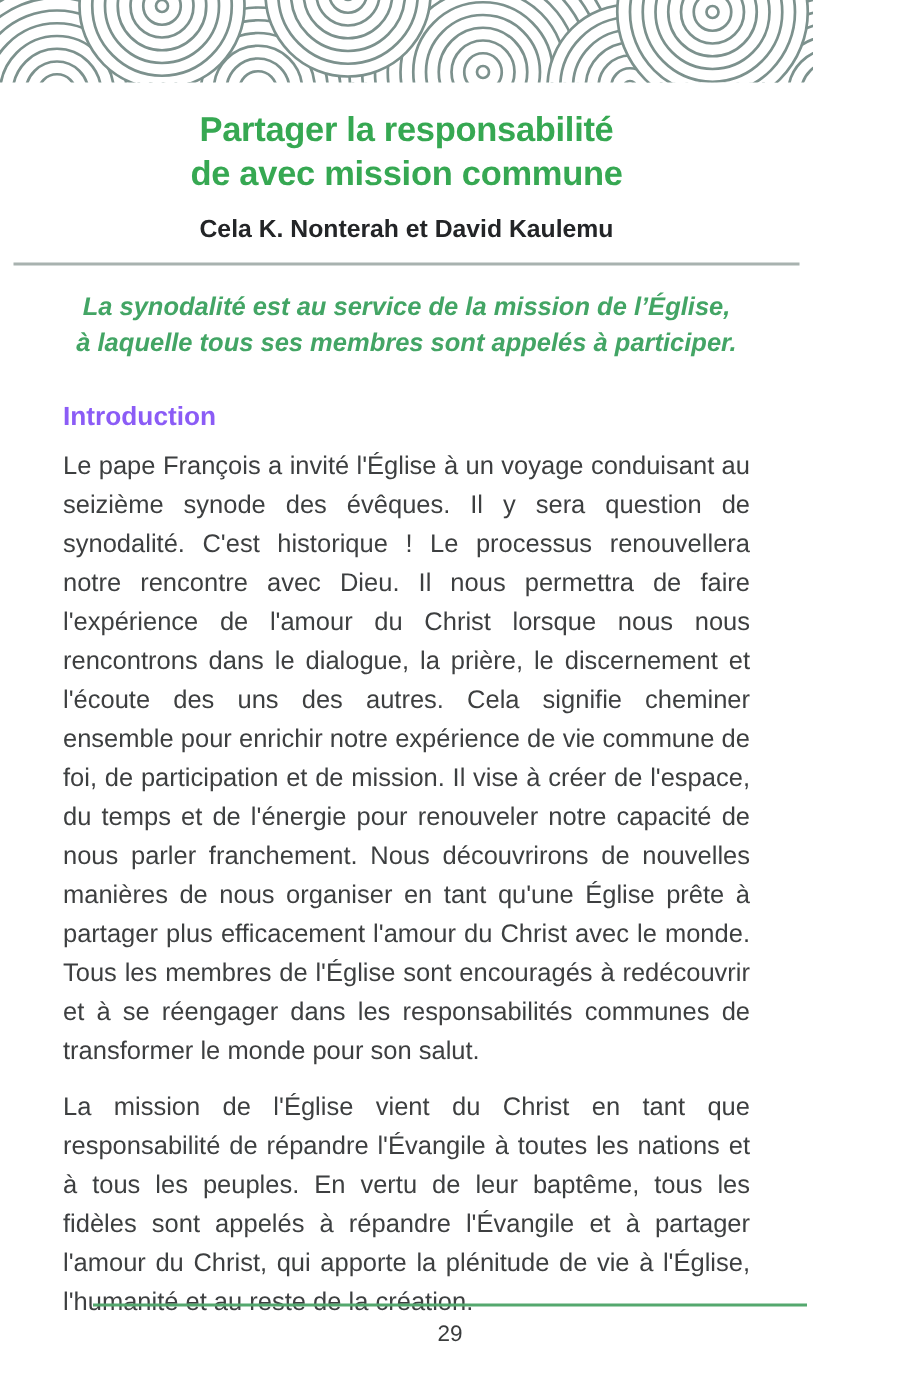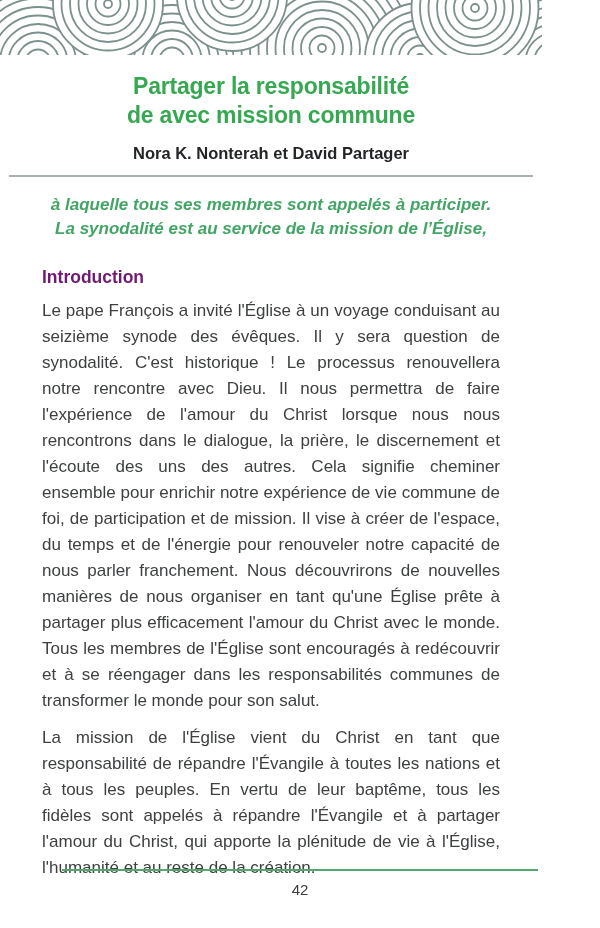--- a/index.html
+++ b/index.html
@@ -43,21 +43,21 @@
     font-size:17px;
     line-height:24px;
     color:#43a565;
   }
   .epigraph span{display:block;}
   .section-heading{
     margin:26px 42px 0;
     font-size:17.5px;
     line-height:20px;
     font-weight:700;
-    color:#701a75;
+    color:#8b5cf6;
   }
   .body-para{
     margin:11px 42px 0;
     font-size:17px;
     line-height:26px;
     color:#3d3f40;
     text-align:justify;
     text-justify:inter-word;
   }
   .section-heading + .body-para{margin-top:11px;}
@@ -191,30 +191,30 @@
         <circle cx="475" cy="8" r="12.5" fill="#ffffff" stroke="#7c918d" stroke-width="1.8"></circle>
         <circle cx="475" cy="8" r="4" fill="#ffffff" stroke="#7c918d" stroke-width="1.8"></circle>
       </g>
     </svg>
 
   <h1 class="title">
     <span>Partager la responsabilité</span>
     <span>de avec mission commune</span>
   </h1>
 
-  <div class="authors">Nora K. Nonterah et David Partager</div>
+  <div class="authors">Cela K. Nonterah et David Kaulemu</div>
 
   <hr class="divider-top">
 
   <div class="epigraph">
+    <span>La synodalité est au service de la mission de l’Église,</span>
     <span>à laquelle tous ses membres sont appelés à participer.</span>
-    <span>La synodalité est au service de la mission de l’Église,</span>
   </div>
 
   <h2 class="section-heading">Introduction</h2>
   <p class="body-para">Le pape François a invité l'Église à un voyage conduisant au seizième synode des évêques. Il y sera question de synodalité. C'est historique ! Le processus renouvellera notre rencontre avec Dieu. Il nous permettra de faire l'expérience de l'amour du Christ lorsque nous nous rencontrons dans le dialogue, la prière, le discernement et l'écoute des uns des autres. Cela signifie cheminer ensemble pour enrichir notre expérience de vie commune de foi, de participation et de mission. Il vise à créer de l'espace, du temps et de l'énergie pour renouveler notre capacité de nous parler franchement. Nous découvrirons de nouvelles manières de nous organiser en tant qu'une Église prête à partager plus efficacement l'amour du Christ avec le monde. Tous les membres de l'Église sont encouragés à redécouvrir et à se réengager dans les responsabilités communes de transformer le monde pour son salut.</p>
 
   <p class="body-para">La mission de l'Église vient du Christ en tant que responsabilité de répandre l'Évangile à toutes les nations et à tous les peuples. En vertu de leur baptême, tous les fidèles sont appelés à répandre l'Évangile et à partager l'amour du Christ, qui apporte la plénitude de vie à l'Église, l'humanité et au reste de la création.</p>
 
   <hr class="divider-bottom">
-  <div class="page-number">42</div>
+  <div class="page-number">29</div>
 
 </div>
 
 </body></html>

